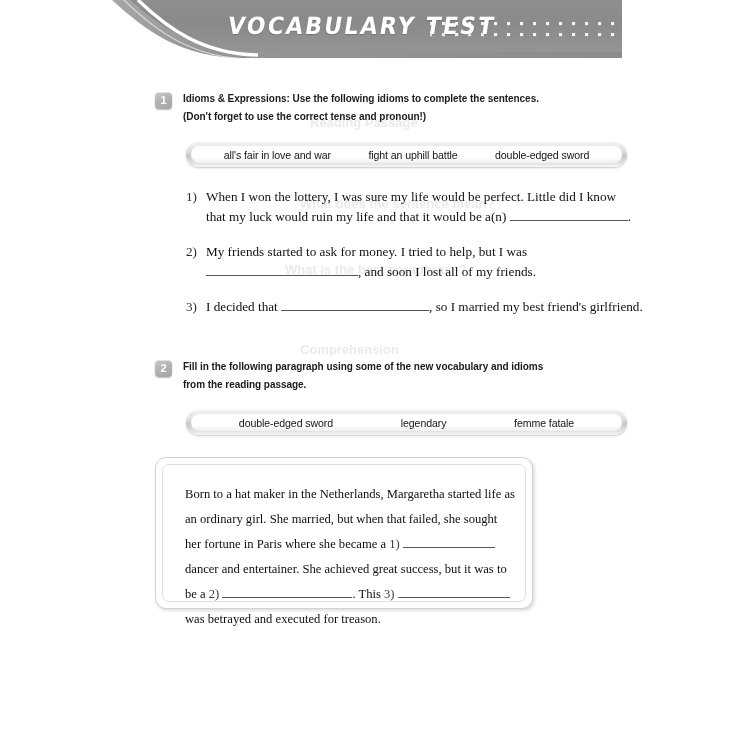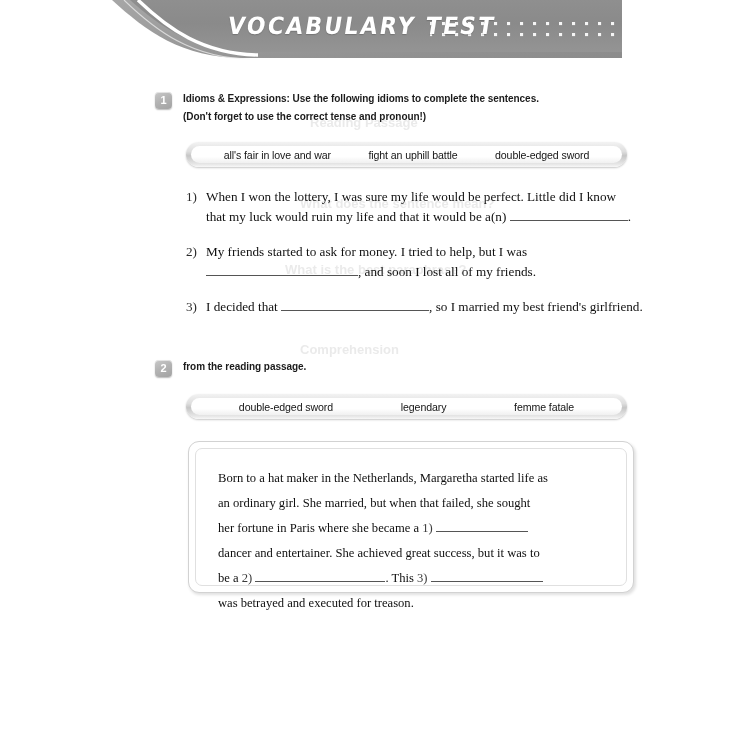--- a/index.html
+++ b/index.html
@@ -141,22 +141,21 @@
     height: 13px;
   }
   .blank-1 { width: 118px; }
   .blank-2 { width: 152px; }
   .blank-3 { width: 148px; }
 
   
   .para-outer {
     position: relative;
     margin-top: 22px;
-    margin-left: 33px;
-    width: 446px;
+    width: 378px;
     height: 152px;
     border: 1px solid #d2d2d2;
     border-radius: 11px;
     background: #ffffff;
     box-shadow: 1.5px 2px 3px rgba(0,0,0,.12);
     box-sizing: border-box;
   }
   .para-inner {
     position: absolute;
     left: 6px; top: 6px; right: 6px; bottom: 6px;
@@ -290,20 +289,21 @@
         </div>
       </div>
 
     </div>
   </div>
 
   <div class="exercise" id="ex2">
     <div class="ex-head">
       <div class="num-badge">2</div>
       <div class="ex-prompt">
+        <div>Fill in the following paragraph using some of the new vocabulary and idioms</div>
         <div>from the reading passage.</div>
       </div>
     </div>
 
     <div class="wordbank">
       <div class="wordbank-inner">
         <span class="wb-word">double-edged sword</span>
         <span class="wb-word">legendary</span>
         <span class="wb-word">femme fatale</span>
       </div>

